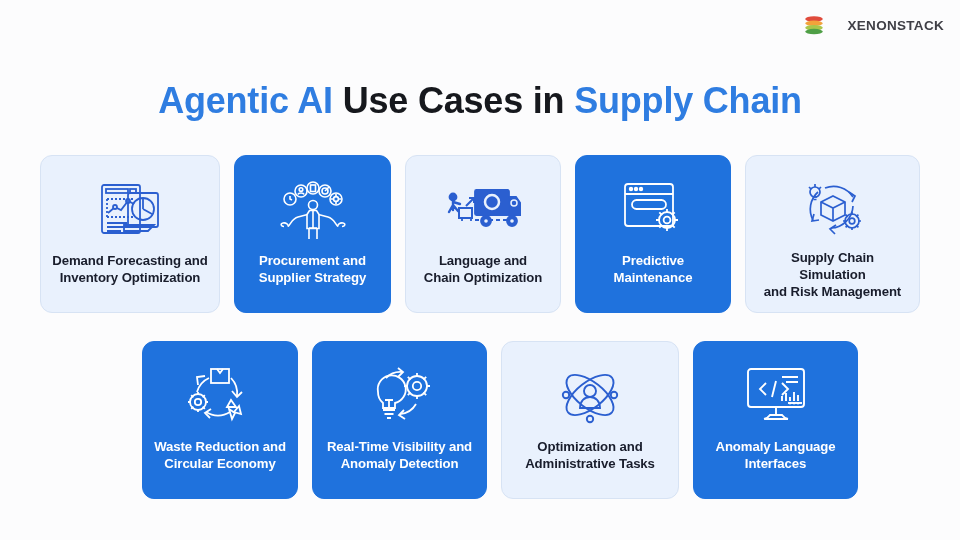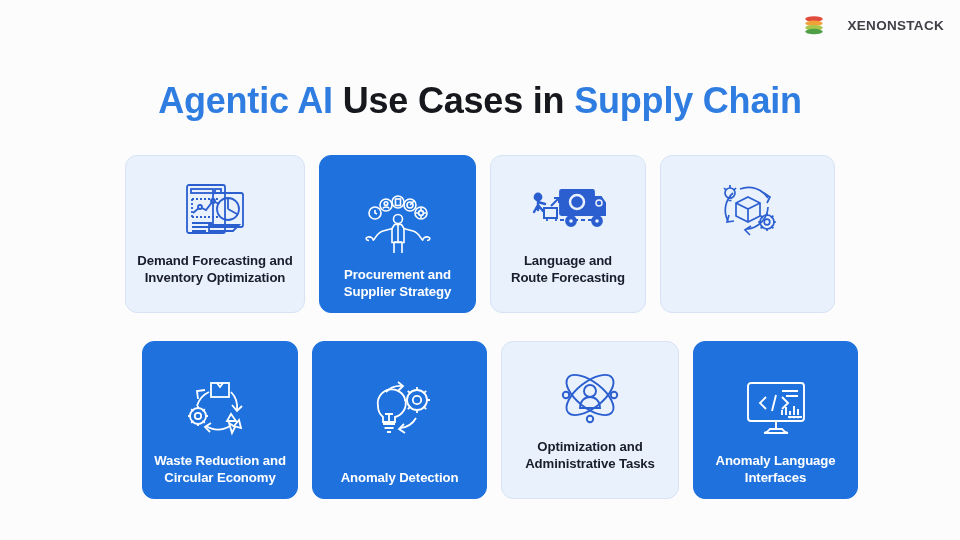--- a/index.html
+++ b/index.html
@@ -79,21 +79,20 @@
     justify-content: flex-start;
     height: 158px;
   }
   .card.light {
     background: #e9f1fd;
     border: 1px solid #d7e3f4;
   }
   .card.blue {
     background: #1f72dd;
     border: 1px solid #1f72dd;
-    justify-content: flex-end;
   }
 
   .card-icon {
     height: 78px;
     display: flex;
     align-items: center;
     justify-content: center;
     margin-bottom: 4px;
   }
   .card-icon svg { display: block; }
@@ -213,44 +212,67 @@
           <circle cx="69" cy="23" r="3" stroke="#e9f1fd" stroke-width="1.5"></circle>
           <path d="M30 40h42" stroke-dasharray="4 3"></path>
           <circle cx="41" cy="41" r="5" fill="#2b5fd0"></circle>
           <circle cx="41" cy="41" r="1.8" fill="#e9f1fd" stroke="none"></circle>
           <circle cx="67" cy="41" r="5" fill="#2b5fd0"></circle>
           <circle cx="67" cy="41" r="1.8" fill="#e9f1fd" stroke="none"></circle>
         </svg>
       </div>
       <div class="card-label">
         <span>Language and</span><br>
-        <span>Route Forecasting</span>
-      </div>
-    </div>
-
+        <span>Chain Optimization</span>
+      </div>
+    </div>
+
+    <div class="card blue w4">
+      <div class="card-icon">
+        <svg width="68" height="62" viewBox="0 0 68 62" fill="none" stroke="#ffffff" stroke-width="1.8">
+          <rect x="6" y="6" width="48" height="42" rx="3"></rect>
+          <path d="M6 16h48"></path>
+          <circle cx="12" cy="11" r="1.3" fill="#ffffff"></circle>
+          <circle cx="17" cy="11" r="1.3" fill="#ffffff"></circle>
+          <circle cx="22" cy="11" r="1.3" fill="#ffffff"></circle>
+          <rect x="13" y="22" width="34" height="9" rx="4.5"></rect>
+          <circle cx="48" cy="42" r="8"></circle>
+          <circle cx="48" cy="42" r="3.4"></circle>
+          <path d="M48 31v4M48 49v4M37 42h4M55 42h4M40.3 34.3l2.9 2.9M52.8 46.8l2.9 2.9M55.7 34.3l-2.9 2.9M43.2 46.8l-2.9 2.9"></path>
+        </svg>
+      </div>
+      <div class="card-label">
+        <span>Predictive</span><br>
+        <span>Maintenance</span>
+      </div>
+    </div>
 
     <div class="card light w5">
       <div class="card-icon">
         <svg width="72" height="64" viewBox="0 0 72 64" fill="none" stroke="#2b5fd0" stroke-width="1.7">
           <path d="M16 44a23 23 0 0 1 5-28"></path>
           <path d="M17 38l-2 7 7-1"></path>
           <path d="M28 12a23 23 0 0 1 28 9"></path>
           <path d="M52 16l6 4-3 6"></path>
           <path d="M56 30a23 23 0 0 1-22 22"></path>
           <path d="M39 49l-6 4 5 5"></path>
           <path d="M36 20l12 6v13l-12 6-12-6V26z"></path>
           <path d="M24 26l12 6 12-6M36 32v13"></path>
           <circle cx="18" cy="16" r="5"></circle>
           <path d="M16 21h4M16.5 23.5h3"></path>
           <path d="M18 8v3M12 11l2 2M24 11l-2 2"></path>
           <circle cx="55" cy="45" r="7"></circle>
           <circle cx="55" cy="45" r="2.8"></circle>
           <path d="M55 36v3M55 51v3M46 45h3M61 45h3M48.6 38.6l2.2 2.2M59.2 49.2l2.2 2.2M61.4 38.6l-2.2 2.2M50.8 49.2l-2.2 2.2"></path>
         </svg>
       </div>
+      <div class="card-label">
+        <span>Supply Chain Simulation</span><br>
+        <span>and Risk Management</span>
+      </div>
     </div>
 
   </div>
 
   <div class="row row2">
 
     <div class="card blue x1">
       <div class="card-icon">
         <svg width="70" height="62" viewBox="0 0 70 62" fill="none" stroke="#ffffff" stroke-width="1.8">
           <rect x="26" y="5" width="18" height="14"></rect>
@@ -285,21 +307,21 @@
           <path d="M40 46l-5 5 6 4"></path>
           <path d="M14 28a14 14 0 0 0 5 11v5h12v-5a14 14 0 1 0-17-11z"></path>
           <path d="M19 46h12M20.5 50h9M23 54h4"></path>
           <path d="M25 44v-8M21 36h8"></path>
           <circle cx="53" cy="22" r="10"></circle>
           <circle cx="53" cy="22" r="4.2"></circle>
           <path d="M53 9v4M53 31v4M40 22h4M62 22h4M43.8 12.8l2.9 2.9M59.3 28.3l2.9 2.9M62.2 12.8l-2.9 2.9M46.7 28.3l-2.9 2.9"></path>
         </svg>
       </div>
       <div class="card-label">
-        <br>
+        <span>Real-Time Visibility and</span><br>
         <span>Anomaly Detection</span>
       </div>
     </div>
 
     <div class="card light x4">
       <div class="card-icon">
         <svg width="68" height="64" viewBox="0 0 68 64" fill="none" stroke="#2b5fd0" stroke-width="1.9">
           <ellipse cx="34" cy="32" rx="28" ry="13" transform="rotate(38 34 32)"></ellipse>
           <ellipse cx="34" cy="32" rx="28" ry="13" transform="rotate(-38 34 32)"></ellipse>
           <circle cx="10" cy="32" r="3.2"></circle>

